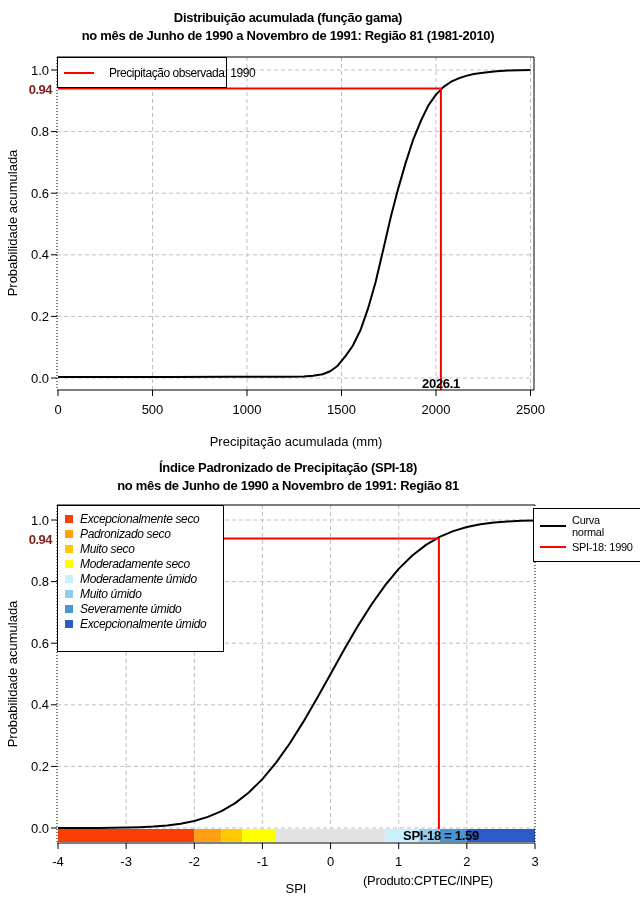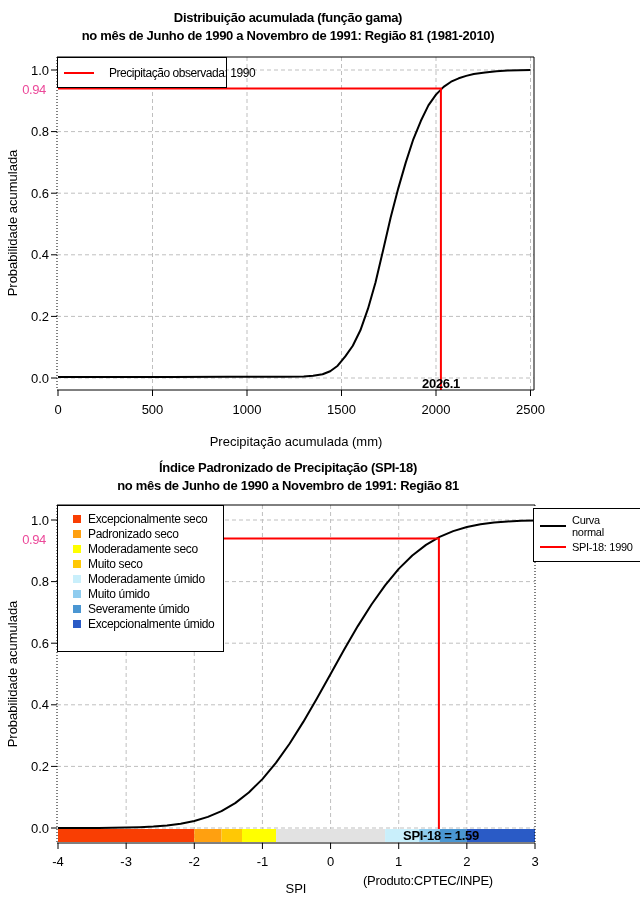--- a/index.html
+++ b/index.html
@@ -4,28 +4,28 @@
 <style>
   html,body{margin:0;padding:0;background:#fff;}
   body{width:640px;height:900px;position:relative;overflow:hidden;
        font-family:"Liberation Sans",sans-serif;color:#000;}
   .abs{position:absolute;}
   svg{position:absolute;left:0;top:0;}
   svg text{font-family:"Liberation Sans",sans-serif;font-size:13px;fill:#000;}
   .ttl{left:0;width:576px;text-align:center;font-weight:bold;font-size:13px;letter-spacing:-0.3px;white-space:nowrap;}
   .xttl{left:57px;width:478px;text-align:center;font-size:13px;}
   .ylab{white-space:nowrap;font-size:13px;transform:translate(-50%,-50%) rotate(-90deg);}
-  .mlab{width:36px;text-align:center;font-weight:normal;font-size:13px;color:#ec4899;letter-spacing:-0.5px;}
+  .mlab{width:36px;text-align:right;font-weight:bold;font-size:13px;color:#7f1d1d;letter-spacing:-0.5px;}
   .ann{font-weight:bold;font-size:13px;text-align:center;letter-spacing:-0.3px;}
   .leg1{left:57px;top:57px;width:170px;height:31px;border:1px solid #000;background:#fff;
         box-sizing:border-box;display:flex;align-items:center;gap:15px;padding:0 6px;}
   .leg1 .txt{font-size:12px;letter-spacing:-0.45px;white-space:nowrap;}
   .lineSw{height:2px;flex:0 0 auto;}
   .catleg{left:57px;top:505px;width:167px;height:147px;border:1px solid #000;background:#fff;
-          box-sizing:border-box;padding:5px 0 0 15px;}
+          box-sizing:border-box;padding:5px 0 0 7px;font-style:italic;}
   .catleg ul{list-style:none;margin:0;padding:0;}
   .catleg li{display:flex;align-items:center;gap:7px;height:15px;font-size:12px;letter-spacing:-0.35px;white-space:nowrap;}
   .sw{width:8px;height:8px;flex:0 0 8px;}
   .leg2{left:533px;top:508px;width:109px;height:54px;border:1px solid #000;background:#fff;
         box-sizing:border-box;padding:5px 3px 0 6px;font-size:11px;letter-spacing:-0.3px;}
   .leg2 .row{display:flex;align-items:center;gap:6px;margin-bottom:3px;}
   .leg2 .lbl{line-height:12px;white-space:pre-line;}
   .foot{font-size:13px;text-align:center;letter-spacing:-0.3px;white-space:nowrap;}
 </style>
 </head>
@@ -152,26 +152,26 @@
   <ul id="catLegendList">
       <li>
         <span class="sw" style="background: rgb(249, 62, 3);"></span>
         <span>Excepcionalmente seco</span>
       </li>
       <li>
         <span class="sw" style="background: rgb(255, 160, 16);"></span>
         <span>Padronizado seco</span>
       </li>
       <li>
+        <span class="sw" style="background: rgb(255, 200, 5);"></span>
+        <span>Muito seco</span>
+      </li>
+      <li>
         <span class="sw" style="background: rgb(255, 255, 0);"></span>
         <span>Moderadamente seco</span>
-      </li>
-      <li>
-        <span class="sw" style="background: rgb(255, 200, 5);"></span>
-        <span>Muito seco</span>
       </li>
       <li>
         <span class="sw" style="background: rgb(201, 239, 251);"></span>
         <span>Moderadamente úmido</span>
       </li>
       <li>
         <span class="sw" style="background: rgb(143, 204, 239);"></span>
         <span>Muito úmido</span>
       </li>
       <li>

